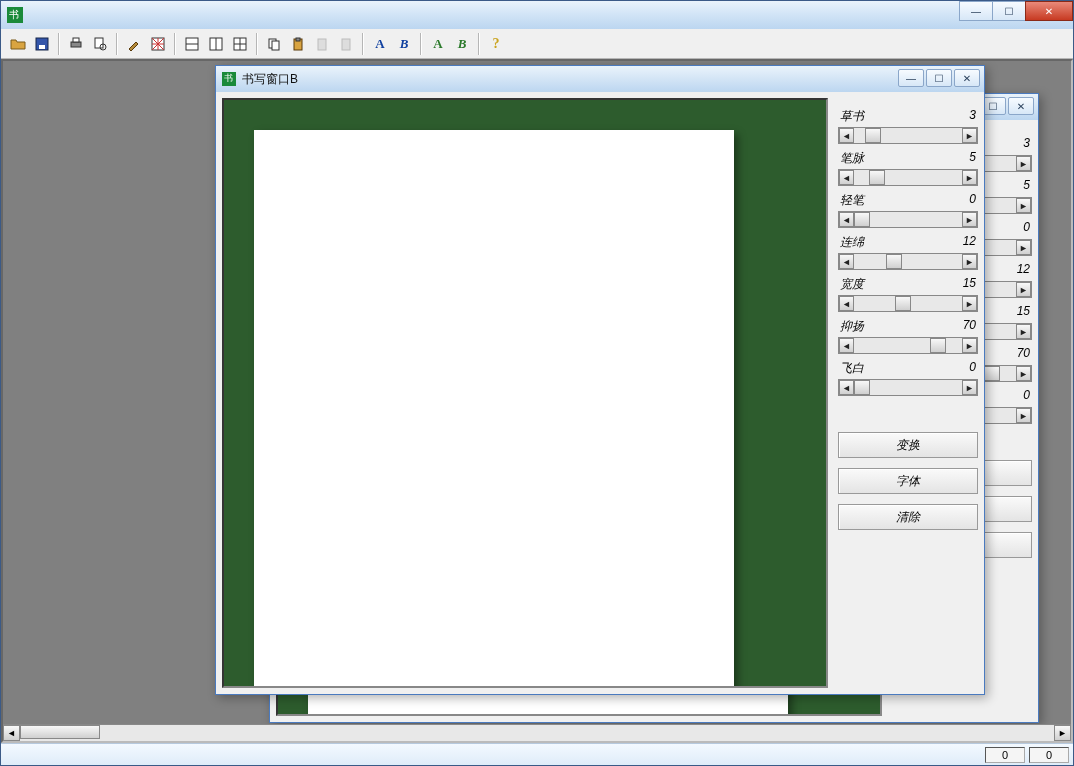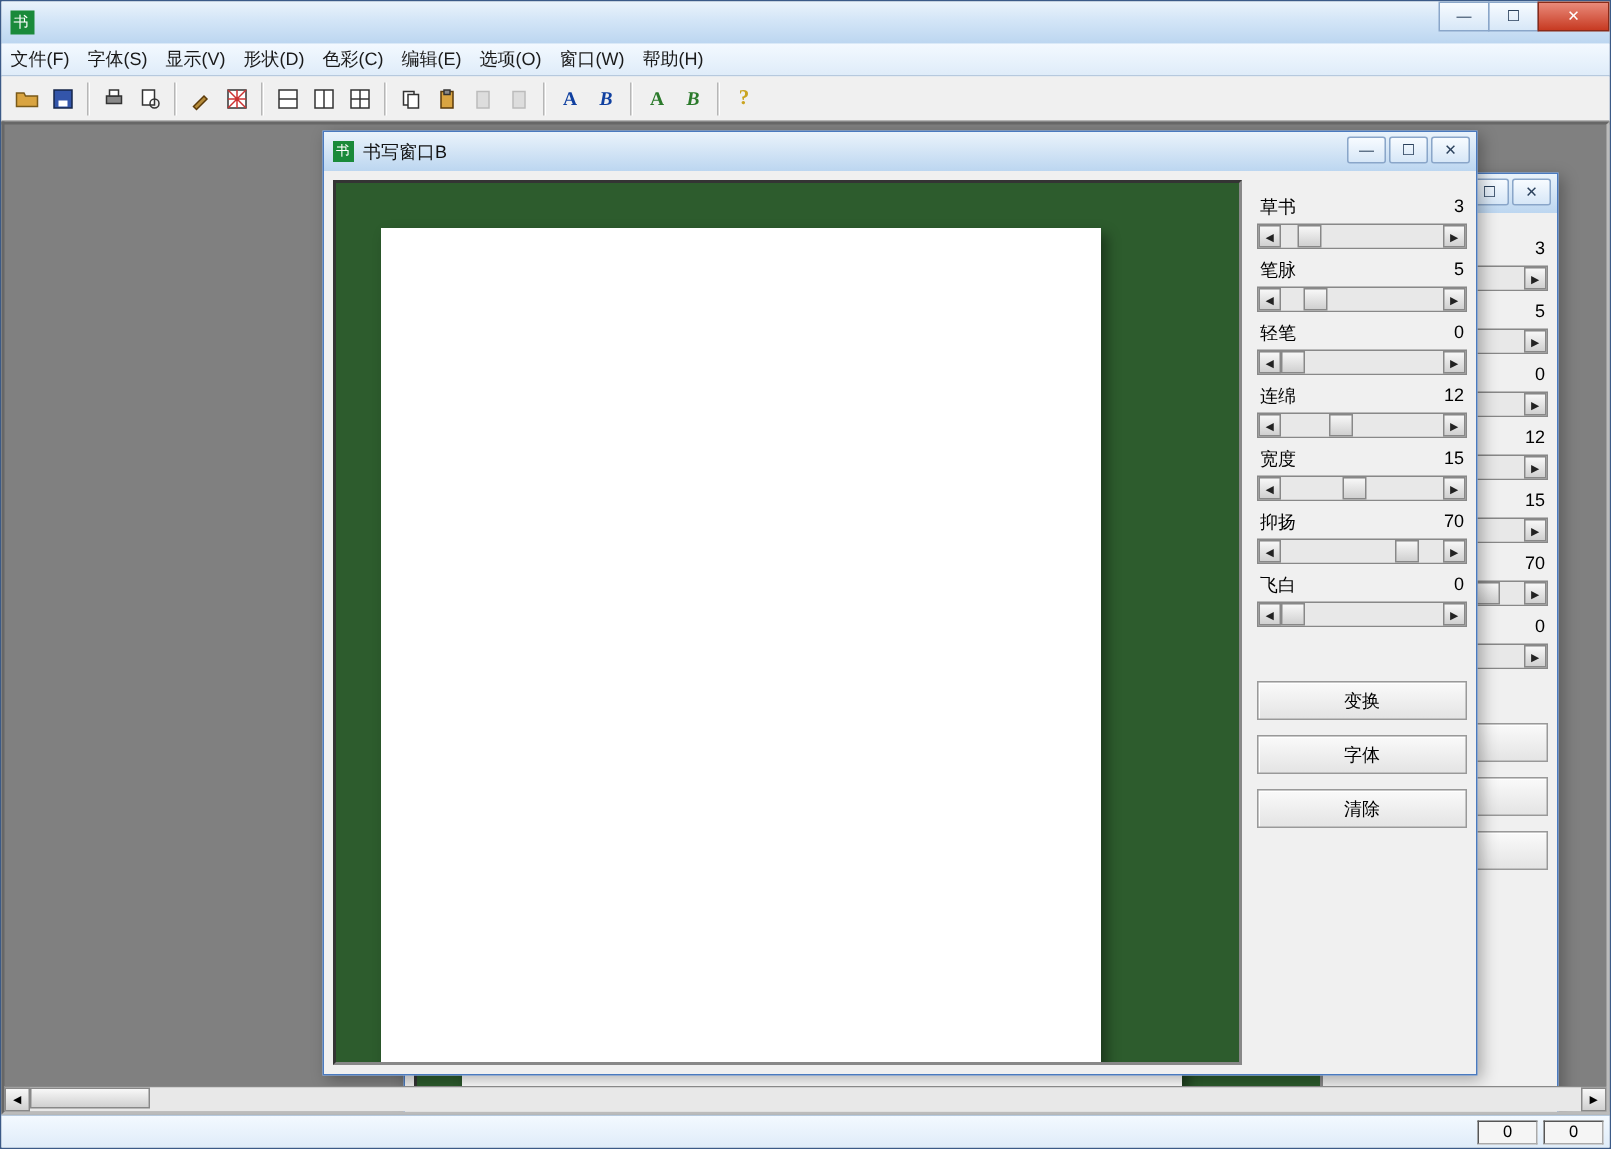--- a/index.html
+++ b/index.html
@@ -113,21 +113,21 @@
   width:14px; height:14px; background:#1a8a3a; margin-right:6px; position:relative;
 }
 .mdi .mdi-title .app-icon::after{content:"书";color:#fff;font-size:9px;position:absolute;left:2px;top:0;}
 .mdi .mdi-title .win-controls { position:absolute; right:4px; top:3px; display:flex; gap:2px;}
 .mdi .mdi-title .win-controls .wc2 {
   width:26px; height:18px;
   border:1px solid #8aa6c9; background:linear-gradient(#f7fbff,#d7e7f7);
   display:flex;align-items:center;justify-content:center;font-size:10px;color:#2b415c;
   border-radius:2px;
 }
-.mdi-body { flex:1; display:flex; background:#f0f0f0; padding:6px; gap:10px; }
+.mdi-body { flex:1; display:flex; background:#f0f0f0; padding:6px; gap:10px;font-style:italic; }
 
 .canvas-wrap {
   flex:1;
   background:#2d5c2d;
   position:relative;
   border:2px inset #888;
   overflow:hidden;
 }
 .canvas-wrap::after {
   content:"";
@@ -211,31 +211,20 @@
   <div class="titlebar">
     <span class="app-icon"></span>
     <span></span>
     <div class="win-controls">
       <div class="wc">—</div>
       <div class="wc">☐</div>
       <div class="wc close">✕</div>
     </div>
   </div>
 
-  <div class="menubar">
-    <span>文件(F)</span>
-    <span>字体(S)</span>
-    <span>显示(V)</span>
-    <span>形状(D)</span>
-    <span>色彩(C)</span>
-    <span>编辑(E)</span>
-    <span>选项(O)</span>
-    <span>窗口(W)</span>
-    <span>帮助(H)</span>
-  </div>
 
   <div class="toolbar">
     <div class="tbtn">
         <svg viewBox="0 0 16 16">
           <path fill="#d9a441" stroke="#7a5a1a" d="M1 4h5l1 2h8v7H1z"></path>
         </svg>
       </div>
     <div class="tbtn">
         <svg viewBox="0 0 16 16">
           <rect x="2" y="2" width="12" height="12" fill="#3355aa" stroke="#16264a"></rect>

